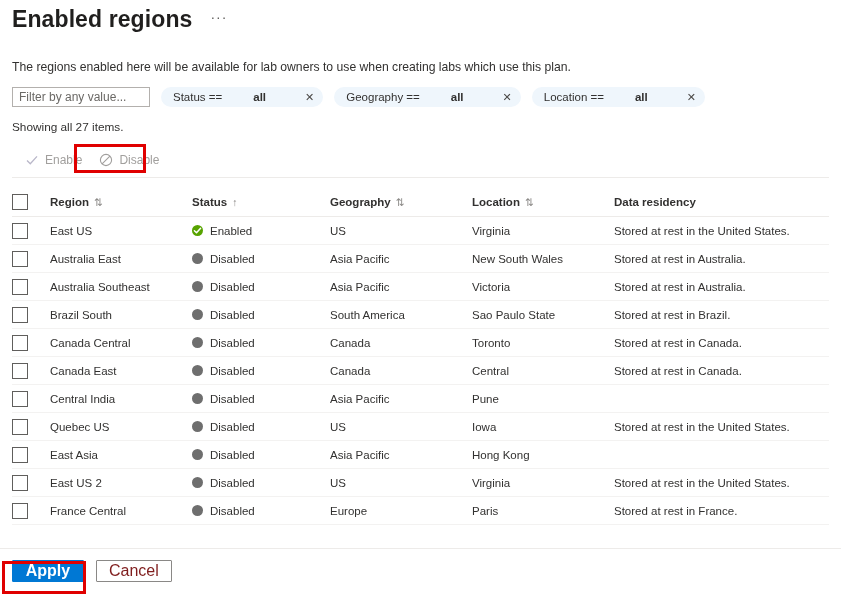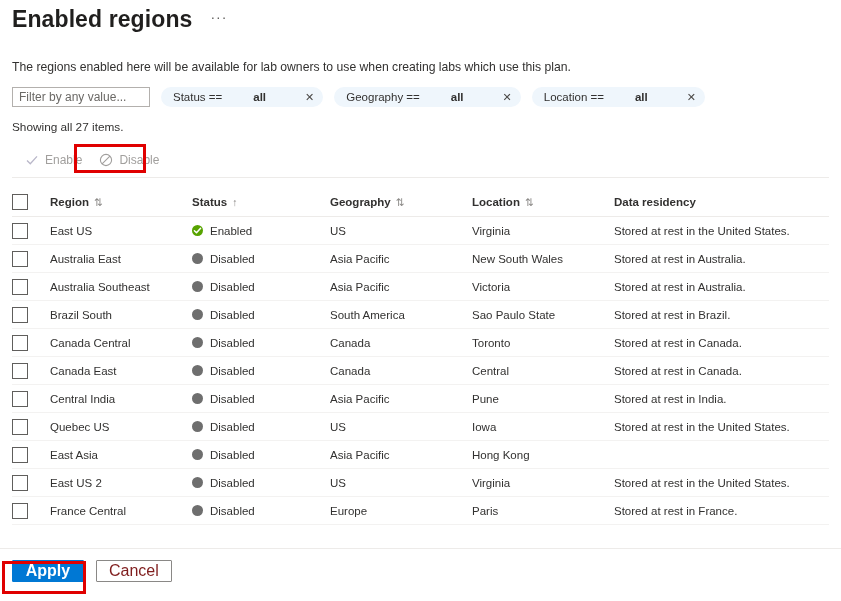--- a/index.html
+++ b/index.html
@@ -423,21 +423,20 @@
         <div class="cell c-check">
           <div class="checkbox"></div>
         </div>
         <div class="cell c-region">Central India</div>
         <div class="cell c-status">
           <span class="status-dot disabled"></span>
           <span>Disabled</span>
         </div>
         <div class="cell c-geo">Asia Pacific</div>
         <div class="cell c-loc">Pune</div>
-        <div class="cell c-data">Stored at rest in India.</div>
       </div>
       <div class="grid-row">
         <div class="cell c-check">
           <div class="checkbox"></div>
         </div>
         <div class="cell c-region">Quebec US</div>
         <div class="cell c-status">
           <span class="status-dot disabled"></span>
           <span>Disabled</span>
         </div>

